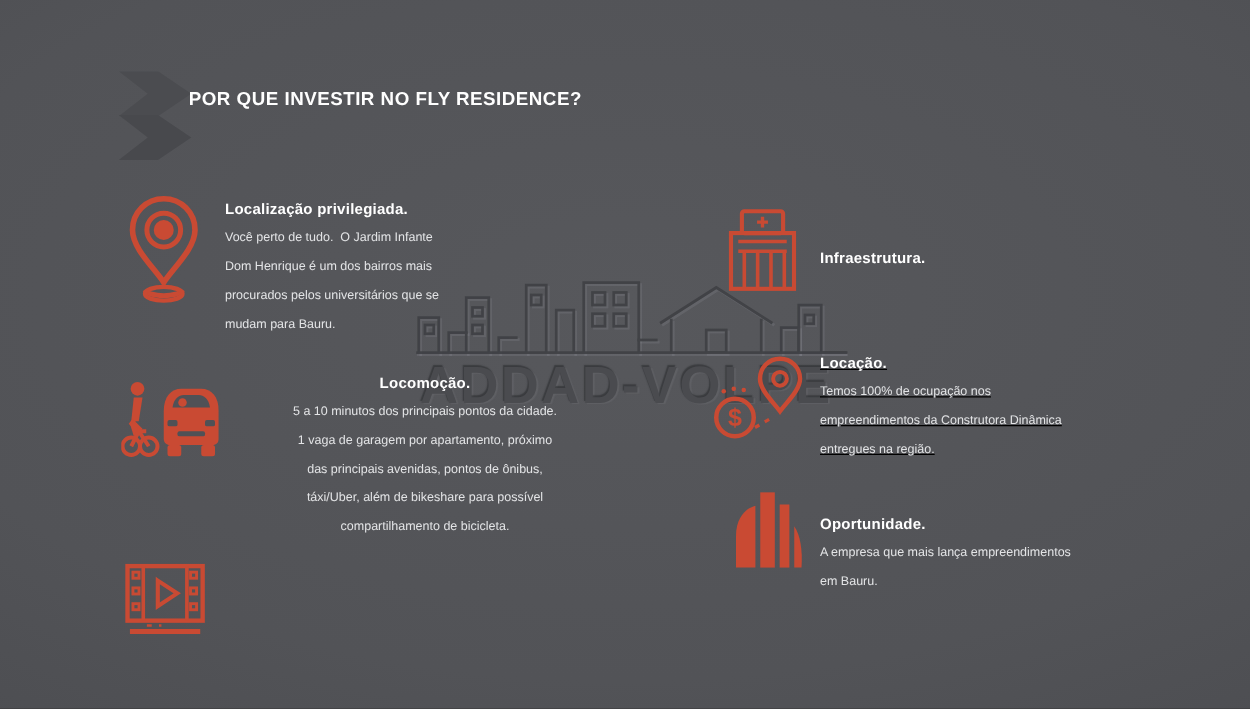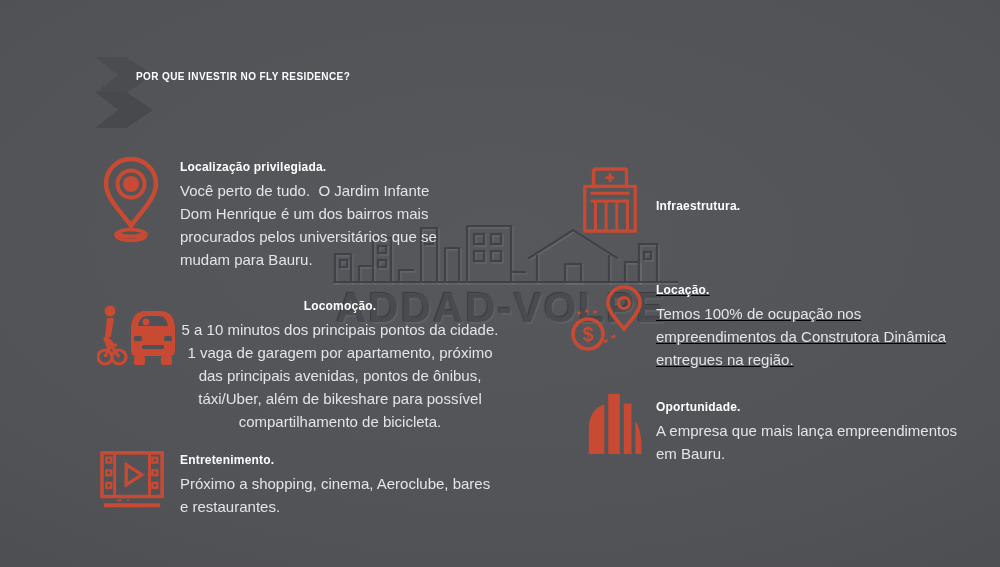--- a/index.html
+++ b/index.html
@@ -17,43 +17,43 @@
   
   .logo { position:absolute; left:95px; top:57px; width:58px; height:72px; }
   .chev {
     position:absolute; left:0; width:58px; height:36px;
     clip-path: polygon(0 0, 54% 0, 100% 50%, 54% 100%, 0 100%, 40% 50%);
   }
   .chev.c1 { top:0;    background:#4b4c50; }
   .chev.c2 { top:35px; background:#47484c; background:#48494d; }
 
   .page-title {
-    position:absolute; left:136px; top:71px;
-    font-size:10px; font-weight:bold; color:#fefefe;
+    position:absolute; left:151px; top:71px;
+    font-size:15px; font-weight:bold; color:#fefefe;
     letter-spacing:0.4px;
   }
 
   
   .skyline { position:absolute; left:333px; top:220px; width:345px; height:85px; }
   .wm-text {
     position:absolute; left:336px; top:284px;
     font-size:42px; font-weight:bold; letter-spacing:2px;
     color:#4a4b4f;
     text-shadow: -1px -1px 1px rgba(25,26,29,0.45), 1.5px 1.5px 1px rgba(150,152,158,0.16);
     white-space:nowrap;
   }
 
   
   .item-text { position:absolute; }
   .item-heading {
     font-size:12px; font-weight:bold; color:#ffffff;
     line-height:23px; letter-spacing:0.2px;
   }
   .item-body {
-    font-size:15px; color:#e3e4e6;
+    font-size:10px; color:#e3e4e6;
     line-height:23px; white-space:pre-wrap;
   }
   .icon { position:absolute; }
   svg { display:block; }
 </style>
 </head>
 <body>
 
 <div class="slide">
 
@@ -156,25 +156,20 @@
         <rect x="8.5" y="35" width="5" height="5"></rect>
         <rect x="56" y="9" width="5" height="5"></rect>
         <rect x="56" y="22" width="5" height="5"></rect>
         <rect x="56" y="35" width="5" height="5"></rect>
       </g>
       <path d="M29,16 L45,26.5 L29,37 Z" stroke-width="3.4"></path>
       <path d="M6,58 H64" stroke-width="4.2"></path>
       <path d="M20,53 h4 M30,53 h2" stroke-width="2"></path>
     </g>
   </svg>
-  <div class="item-text" style="left:180px; top:449px; width:320px;">
-    <div class="item-heading">Entretenimento.</div>
-    <div class="item-body">Próximo a shopping, cinema, Aeroclube, bares
-e restaurantes.</div>
-  </div>
 
   <svg class="icon" style="left:578px; top:166px;" viewBox="0 0 66 72" width="64" height="70">
     <g stroke="#c94a33" fill="none" stroke-width="3.4">
       <rect x="16" y="3" width="34" height="18" rx="2"></rect>
       <path d="M33,7.5 V16.5 M28.5,12 H37.5" stroke-width="2.8"></path>
       <rect x="7" y="21" width="52" height="46"></rect>
       <path d="M13,28 H53 M13,36 H53" stroke-width="3"></path>
       <path d="M18,36 V67 M29,36 V67 M40,36 V67 M51,36 V67" stroke-width="3"></path>
     </g>
   </svg>
@@ -204,19 +199,19 @@
   </div>
 
   <svg class="icon" style="left:584px; top:390px;" viewBox="0 0 62 68" width="62" height="66">
     <g fill="#c94a33">
       <path d="M4,66 V40 C4,25 12,17 20,15 L20,66 Z"></path>
       <rect x="24" y="4" width="12" height="62"></rect>
       <rect x="40" y="14" width="8" height="52"></rect>
       <path d="M52,66 V32 C57,39 59,52 58,66 Z"></path>
     </g>
   </svg>
-  <div class="item-text" style="left:656px; top:396px; width:320px;">
+  <div class="item-text" style="left:656px; top:408px; width:320px;">
     <div class="item-heading">Oportunidade.</div>
     <div class="item-body">A empresa que mais lança empreendimentos
 em Bauru.</div>
   </div>
 
 </div>
 
 </body></html>

